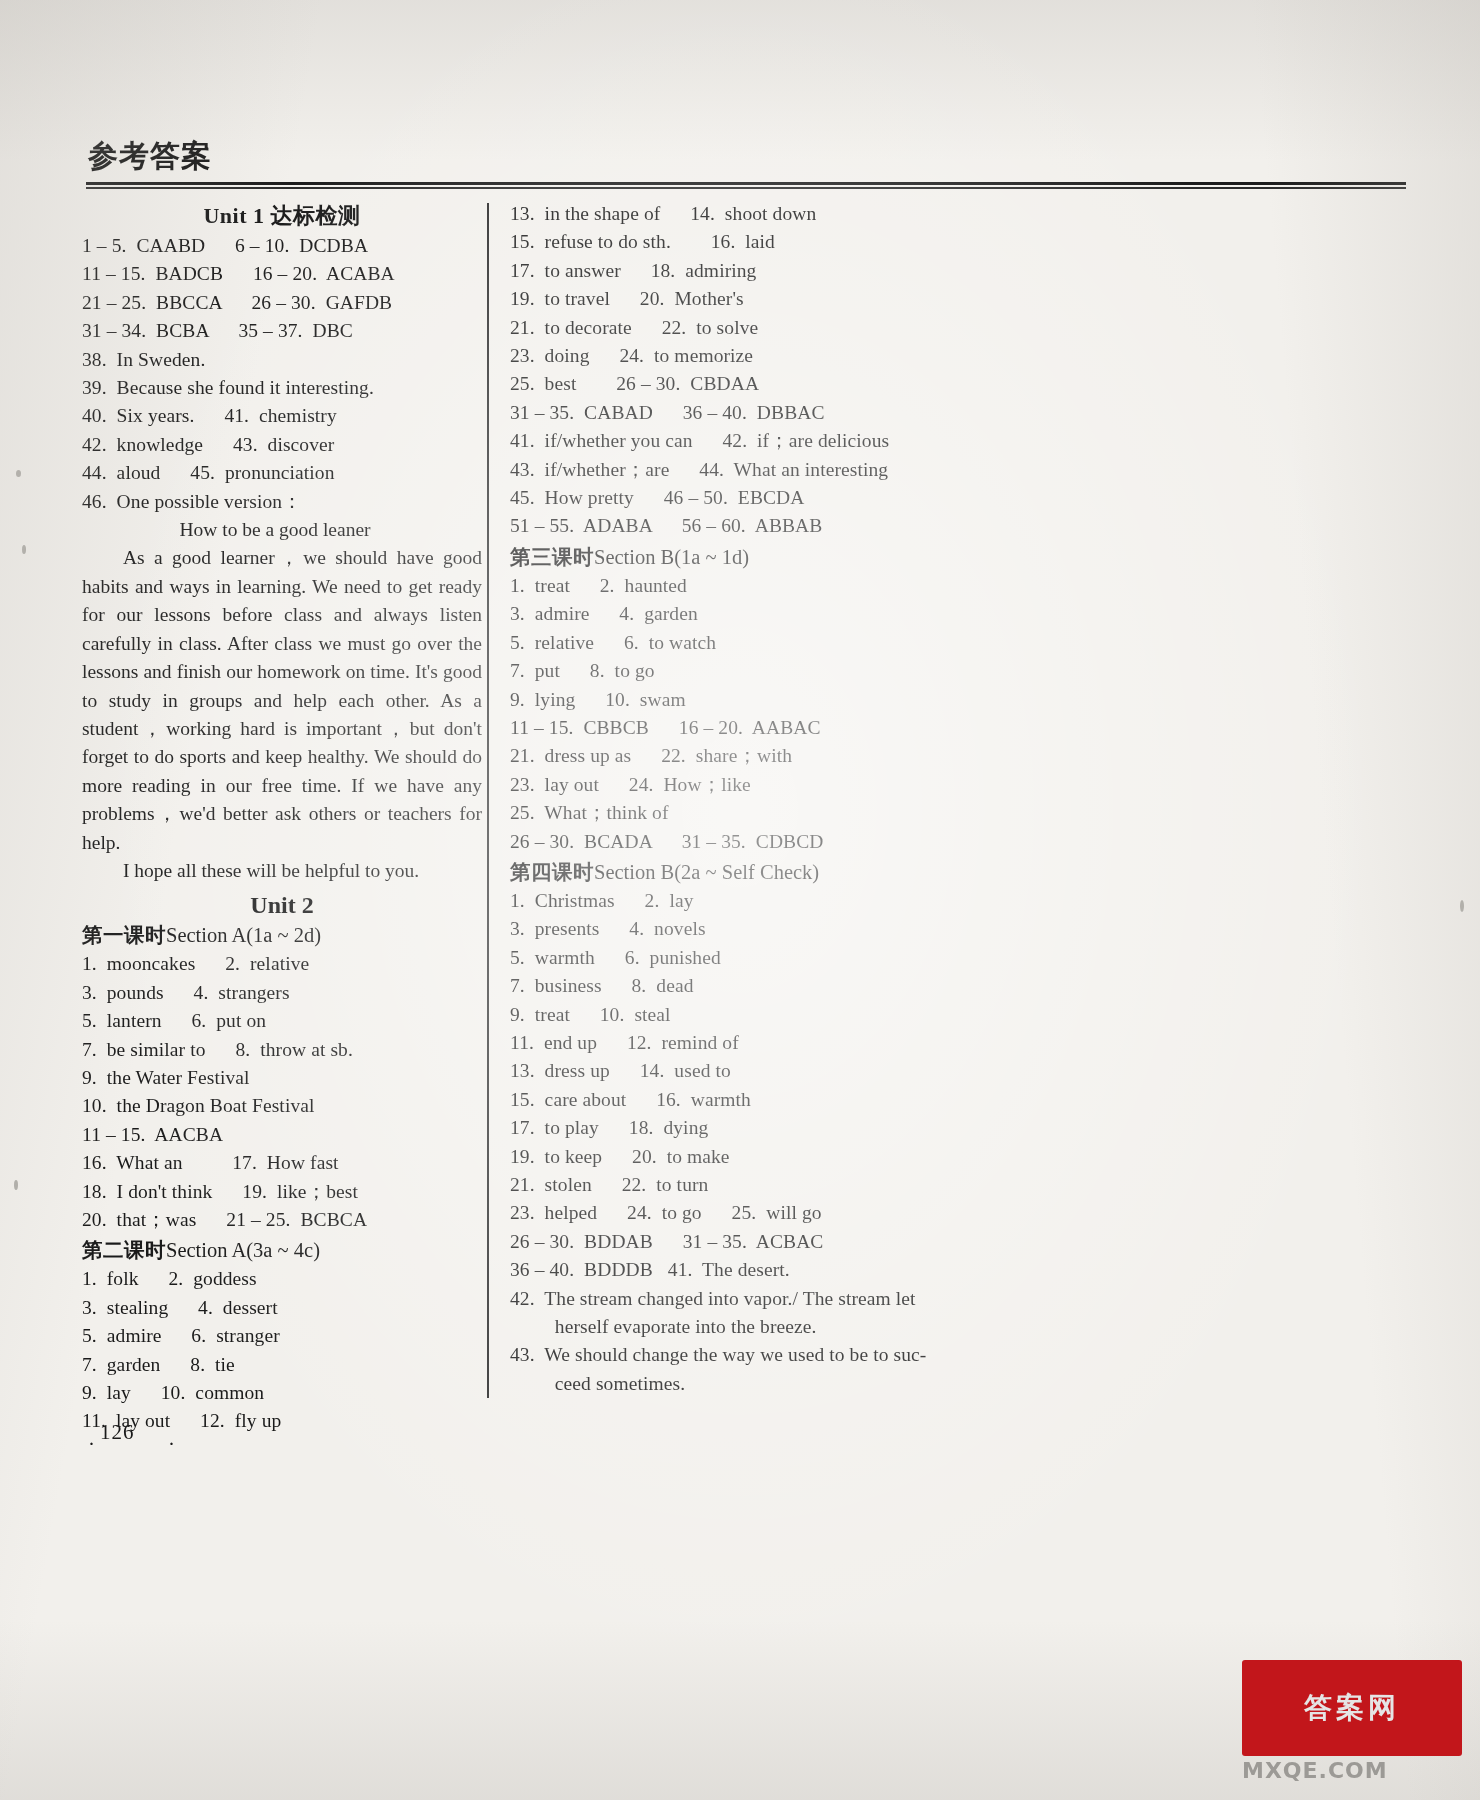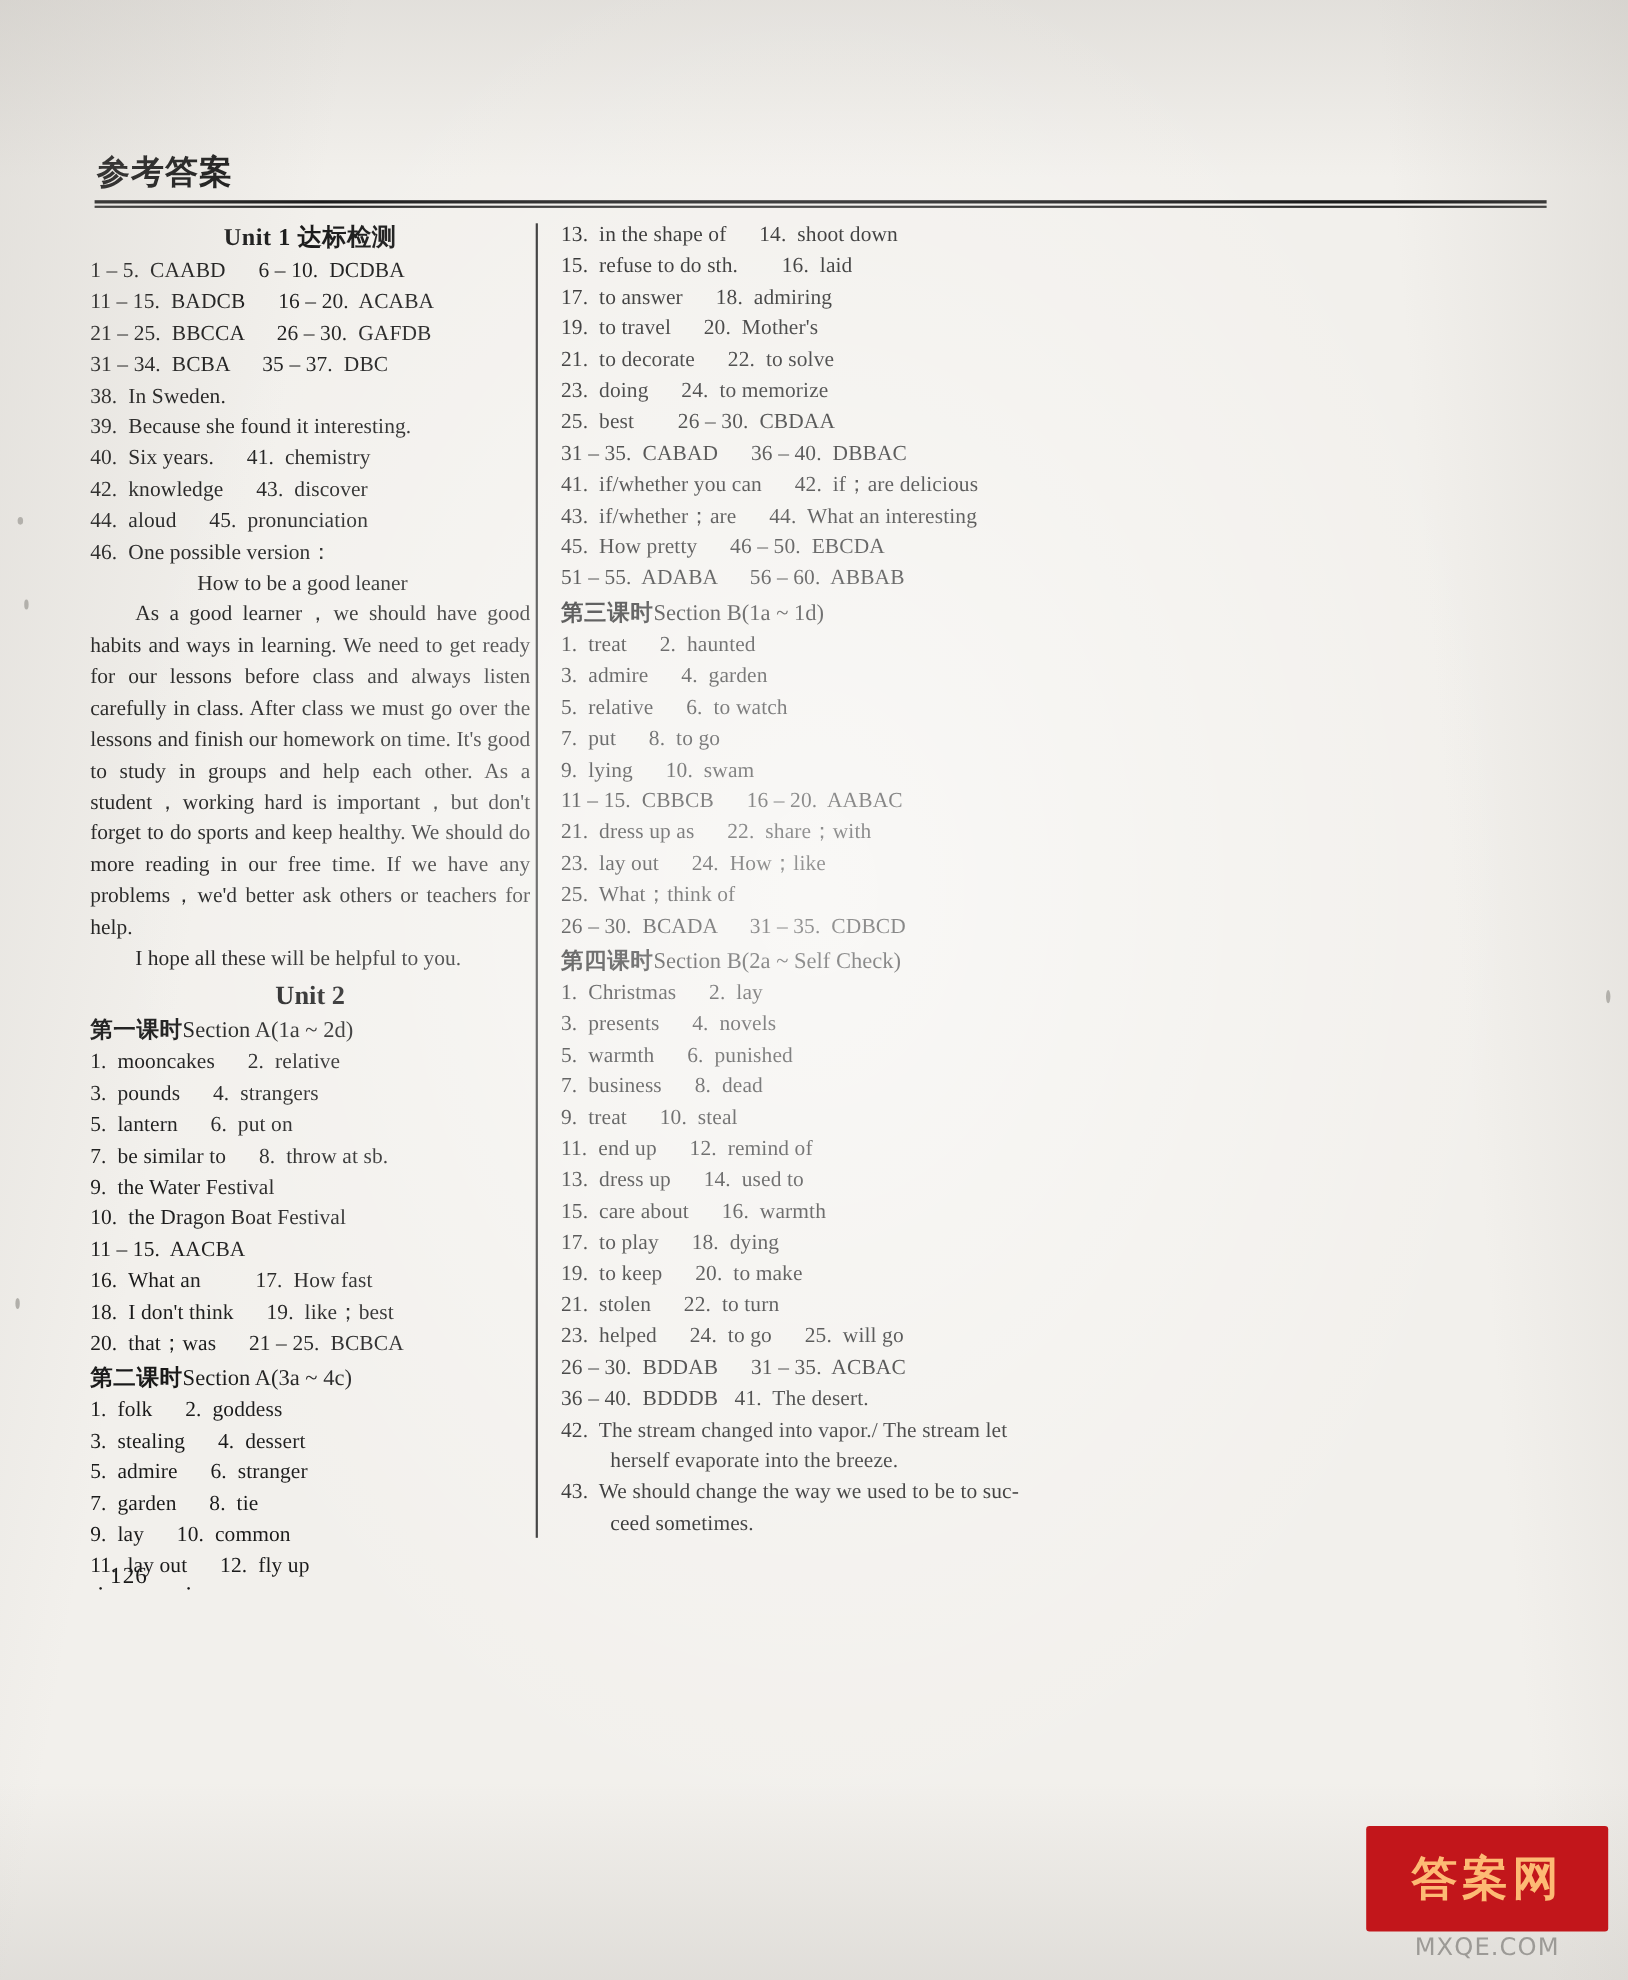--- a/index.html
+++ b/index.html
@@ -182,32 +182,31 @@
     height: 96px;
     background: #c2161b;
     border-radius: 3px;
     display: flex;
     align-items: center;
     justify-content: center;
   }
   .wm-box .wm-cn {
     font-family: "DejaVu Sans", sans-serif;
     font-weight: bold;
-    font-size: 42px;
-    color: #fdba74;
+    font-size: 28px;
+    color: #e5e5e5;
     letter-spacing: 4px;
   }
   .wm-url {
     position: absolute;
     left: 0;
     top: 98px;
     width: 220px;
-    text-align: center;
-    font-family: "DejaVu Sans", sans-serif;
-    font-weight: normal;
+    font-family: "DejaVu Sans", sans-serif;
+    font-weight: bold;
     font-size: 22px;
     color: #9c9a96;
     letter-spacing: 1px;
   }
 
   
   .speck {
     position: absolute;
     background: #9a9893;
     border-radius: 50%;

